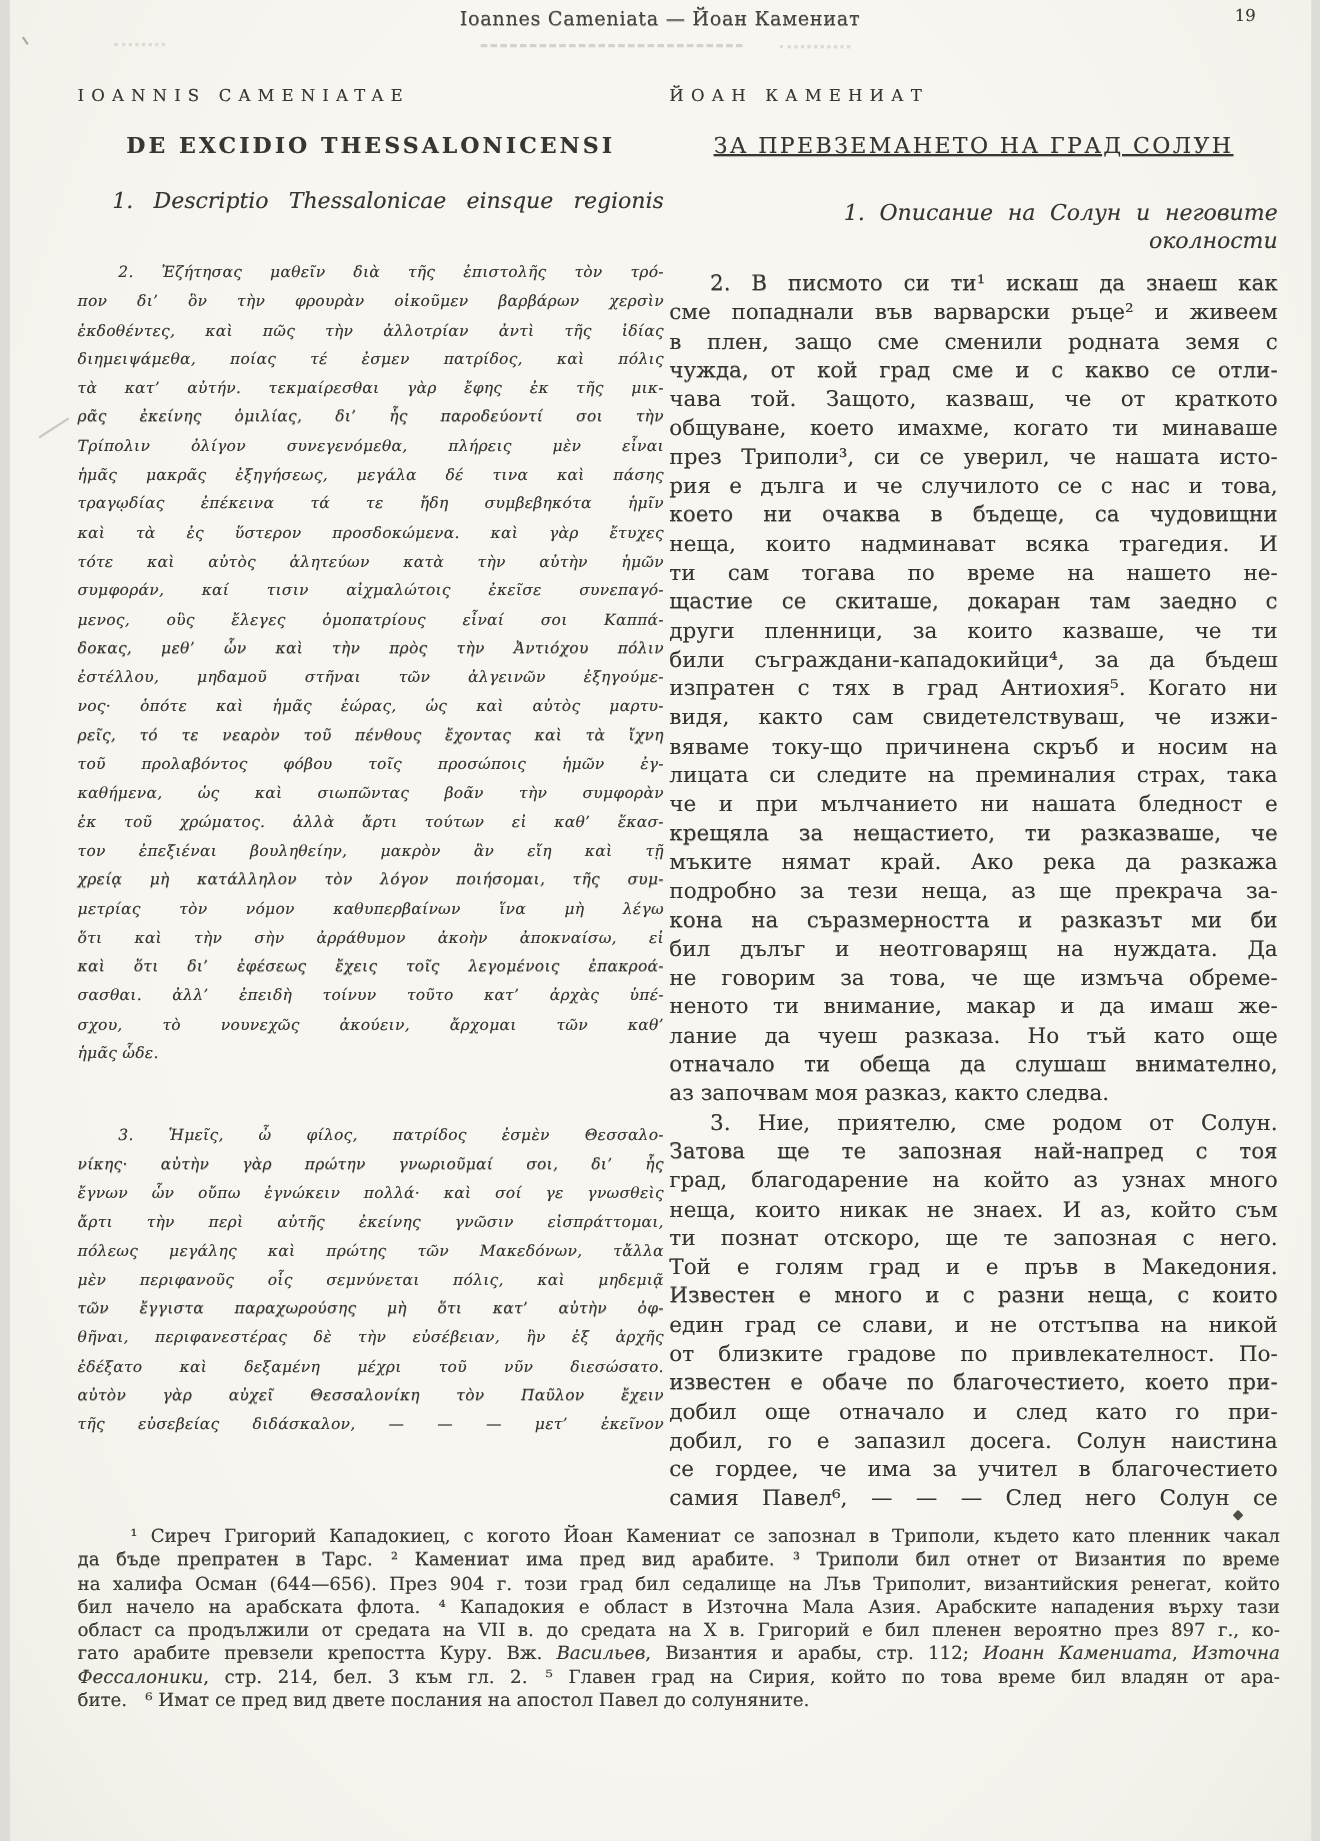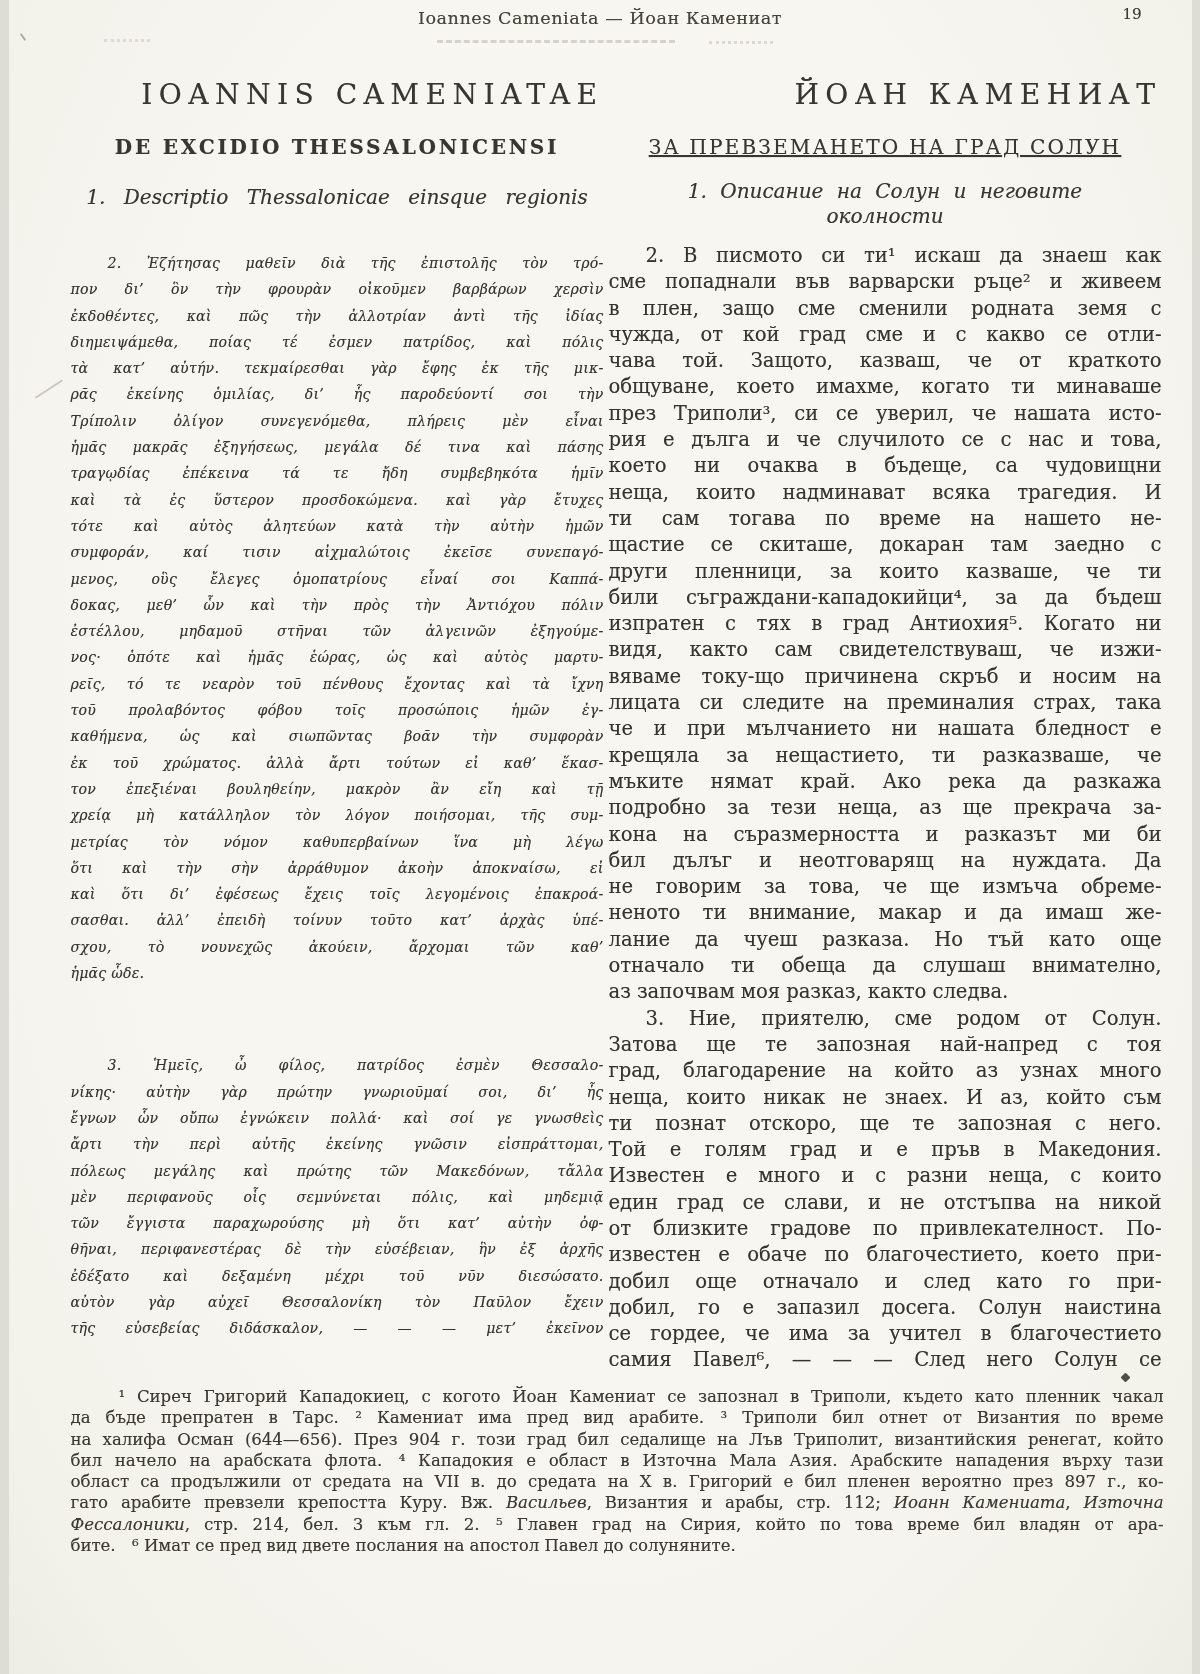--- a/index.html
+++ b/index.html
@@ -24,41 +24,41 @@
   .smudge { position: absolute; height: 0; border-top: 3px dashed #aba79e; opacity: .45; }
   .s0 { top: 39px; left: 95px;  width: 46px;  border-top-style: dotted; opacity: .3; }
   .s1 { top: 40px; left: 428px; width: 238px; }
   .s2 { top: 41px; left: 700px; width: 64px;  border-top-style: dotted; opacity: .35; }
 
   .col { position: absolute; top: 66px; }
   .col-left  { left: 62px;  width: 533px; }
   .col-right { left: 600px; width: 553px; }
 
   .col-title {
-    text-align: right; font-size: 28px; color: #383630;
+    text-align: left; font-size: 15px; color: #383630;
     white-space: nowrap; margin-top: 12px;
   }
   .col-title.lat { letter-spacing: 6.5px; }
   .col-title.cyr { letter-spacing: 6.5px; }
   .col-subtitle {
     text-align: center; font-size: 20px; color: #383630;
     white-space: nowrap; margin-top: 24px;
   }
   .col-subtitle.lat { letter-spacing: 2.8px; font-weight: bold; }
   .col-subtitle.cyr { letter-spacing: 2.2px; text-decoration: underline; }
   .section-heading {
-    text-align: center; font-style: italic; font-size: 20px; line-height: 25px;
+    text-align: right; font-style: italic; font-size: 20px; line-height: 25px;
     color: #383630; margin-top: 26px; word-spacing: 12px;
   }
-  .sh-right { word-spacing: 7px; margin-top: 20px; }
+  .sh-right { word-spacing: 7px; margin-top: 37px; }
 
   .para { font-size: 19.5px; line-height: 26.3px; }
   .greek { font-style: italic; font-size: 14px; letter-spacing: 0.3px; }
   .p2  { margin-top: 40px; }
-  .p3  { margin-top: 66px; }
+  .p3  { margin-top: 48px; }
   .p2r { margin-top: 14px; }
   .p3r { margin-top: 0; }
 
   .tline { text-align: justify; text-align-last: justify; }
   .tline.first { text-indent: 37px; }
   .tline.lastleft { text-align-last: left; }
 
   .footnotes {
     position: absolute; left: 62px; top: 1386px; width: 1093px;
     font-size: 16.5px; line-height: 21.3px; color: #3b3932;

